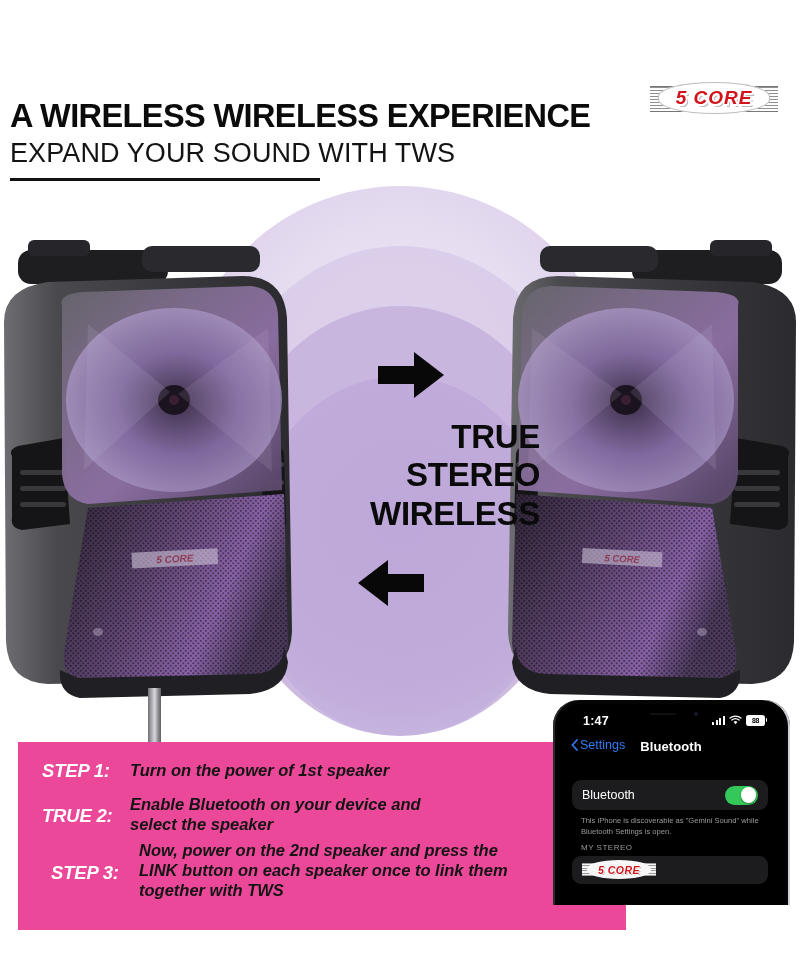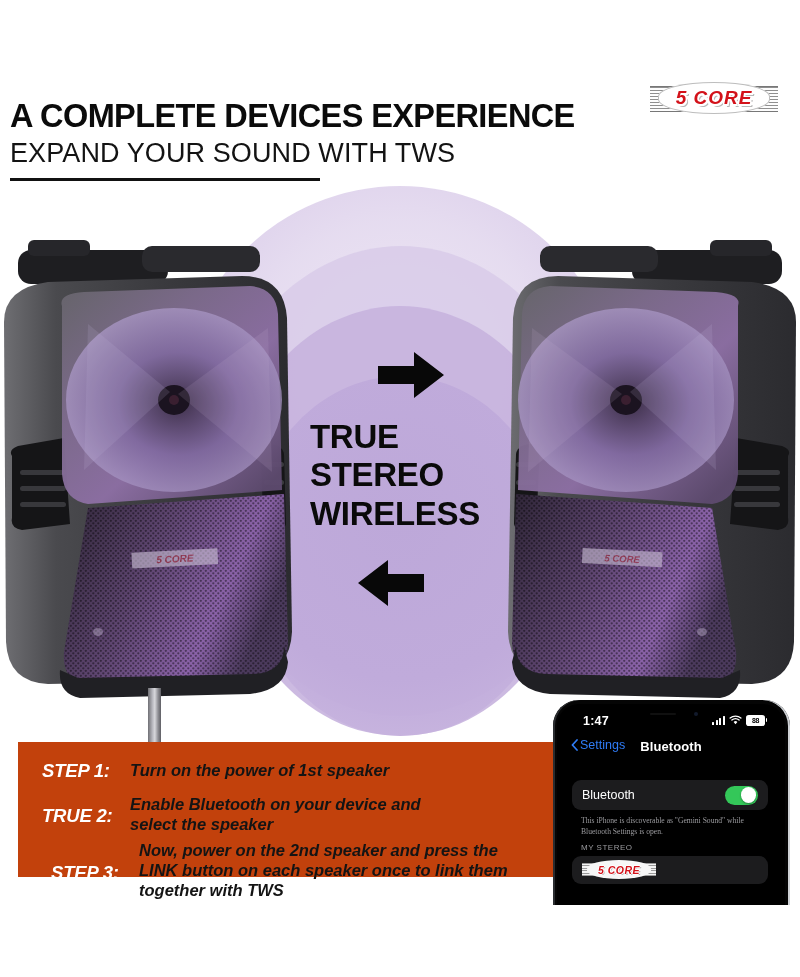--- a/index.html
+++ b/index.html
@@ -40,35 +40,35 @@
   .halo-inner{position:absolute;left:222px;top:120px;width:356px;height:430px;border-radius:50%;
       background:#c6b2de;opacity:.9;}
   .halo-glow{position:absolute;left:246px;top:190px;width:310px;height:360px;border-radius:50%;
       background:radial-gradient(circle at 50% 40%,#bda8d9 0%,#c0abdb 60%,rgba(192,171,219,0) 100%);}
 
   
   .arrow{position:absolute;width:0;height:0;}
   .arrow-r{left:378px;top:352px;}
   .arrow-l{left:358px;top:560px;}
   .arrow svg{display:block;}
-  .tws{position:absolute;left:310px;top:418px;width:230px;text-align:left;
+  .tws{position:absolute;left:310px;top:418px;width:230px;text-align:right;
        font-size:33px;font-weight:700;line-height:1.16;color:#0a0a0a;letter-spacing:-0.3px;}
 
   
   .spk{position:absolute;top:232px;width:300px;height:470px;}
   .spk-l{left:-8px;}
   .spk-r{left:508px;}
   .spk svg{display:block;width:100%;height:100%;}
 
   
   .pole{position:absolute;left:148px;top:688px;width:13px;height:62px;
         background:linear-gradient(to right,#6f6f74 0%,#b9b9c0 35%,#d7d7dc 52%,#8d8d93 78%,#5e5e64 100%);}
 
   
-  .steps{position:absolute;left:18px;top:742px;width:608px;height:135px;background:#c2410c;}
+  .steps{position:absolute;left:18px;top:742px;width:608px;height:188px;background:#ec4899;}
   .step-row{position:absolute;left:24px;display:flex;align-items:flex-start;}
   .step-lab{width:88px;flex:0 0 88px;font-size:18.5px;font-weight:700;font-style:italic;
             color:#ffffff;letter-spacing:-0.2px;line-height:1.2;}
   .step-txt{font-size:16.5px;font-style:italic;font-weight:600;color:#141414;line-height:1.22;}
   .r1{top:18px;} .r2{top:52px;} .r3{top:98px;}
   .r2 .step-lab{padding-top:11px;} .r3 .step-lab{padding-top:22px;margin-left:9px;}
 
   
   .phone{position:absolute;left:553px;top:700px;width:237px;height:205px;
          background:#050505;border-radius:26px 26px 0 0;
@@ -100,37 +100,37 @@
              font-size:13px;font-weight:600;color:#fff;letter-spacing:.1px;}
 
   .bt-row{position:absolute;left:15px;top:76px;width:196px;height:30px;background:#1c1c1e;
           border-radius:9px;display:flex;align-items:center;padding:0 10px;box-sizing:border-box;}
   .bt-label{font-size:12.5px;color:#fff;font-weight:400;flex:1;}
   .toggle{width:33px;height:19px;border-radius:10px;background:#34c759;position:relative;flex:0 0 33px;}
   .toggle .knob{position:absolute;right:1.6px;top:1.6px;width:15.8px;height:15.8px;border-radius:50%;
                 background:#fff;box-shadow:0 1px 2px rgba(0,0,0,.35);}
 
   .bt-note{position:absolute;left:24px;top:112px;width:188px;font-size:7.6px;line-height:1.42;
-           color:#9b9b9f;font-weight:400;font-family:Liberation Serif, serif;}
+           color:#9b9b9f;font-weight:400;}
   .my-dev{position:absolute;left:24px;top:139px;font-size:8px;color:#9b9b9f;letter-spacing:.5px;font-weight:400;}
   .dev-row{position:absolute;left:15px;top:152px;width:196px;height:28px;background:#1c1c1e;border-radius:9px;}
   .dev-logo{position:absolute;left:10px;top:4px;width:74px;height:19px;}
   .dev-logo .stripes{position:absolute;left:0;top:3px;width:74px;height:13px;
       background:repeating-linear-gradient(to bottom,#9a9a9a 0px,#9a9a9a 1px,#f4f4f4 1px,#f4f4f4 2.4px);}
   .dev-logo .bubble{position:absolute;left:5px;top:0;width:64px;height:19px;background:#f7f7f7;border-radius:50% / 46%;}
   .dev-logo .txt{position:absolute;left:0;top:0;width:74px;height:19px;display:flex;align-items:center;
       justify-content:center;font-size:10.5px;font-weight:700;font-style:italic;color:#d3121a;letter-spacing:.5px;
       text-shadow:-1px 0 #fff,1px 0 #fff,0 -1px #fff,0 1px #fff,1.4px 1.4px 0 rgba(0,0,0,.3);}
 </style>
 </head>
 <body>
 
 <div class="stage">
 
-  <div class="headline">A COMPLETE DEVICES EXPERIENCE</div>
+  <div class="headline">A WIRELESS WIRELESS EXPERIENCE</div>
   <div class="subhead">EXPAND YOUR SOUND WITH TWS</div>
   <div class="rule"></div>
 
   <div class="logo">
     <div class="stripes"></div>
     <div class="bubble"></div>
     <div class="txt">5 CORE</div>
   </div>
 
   <div class="hero">

